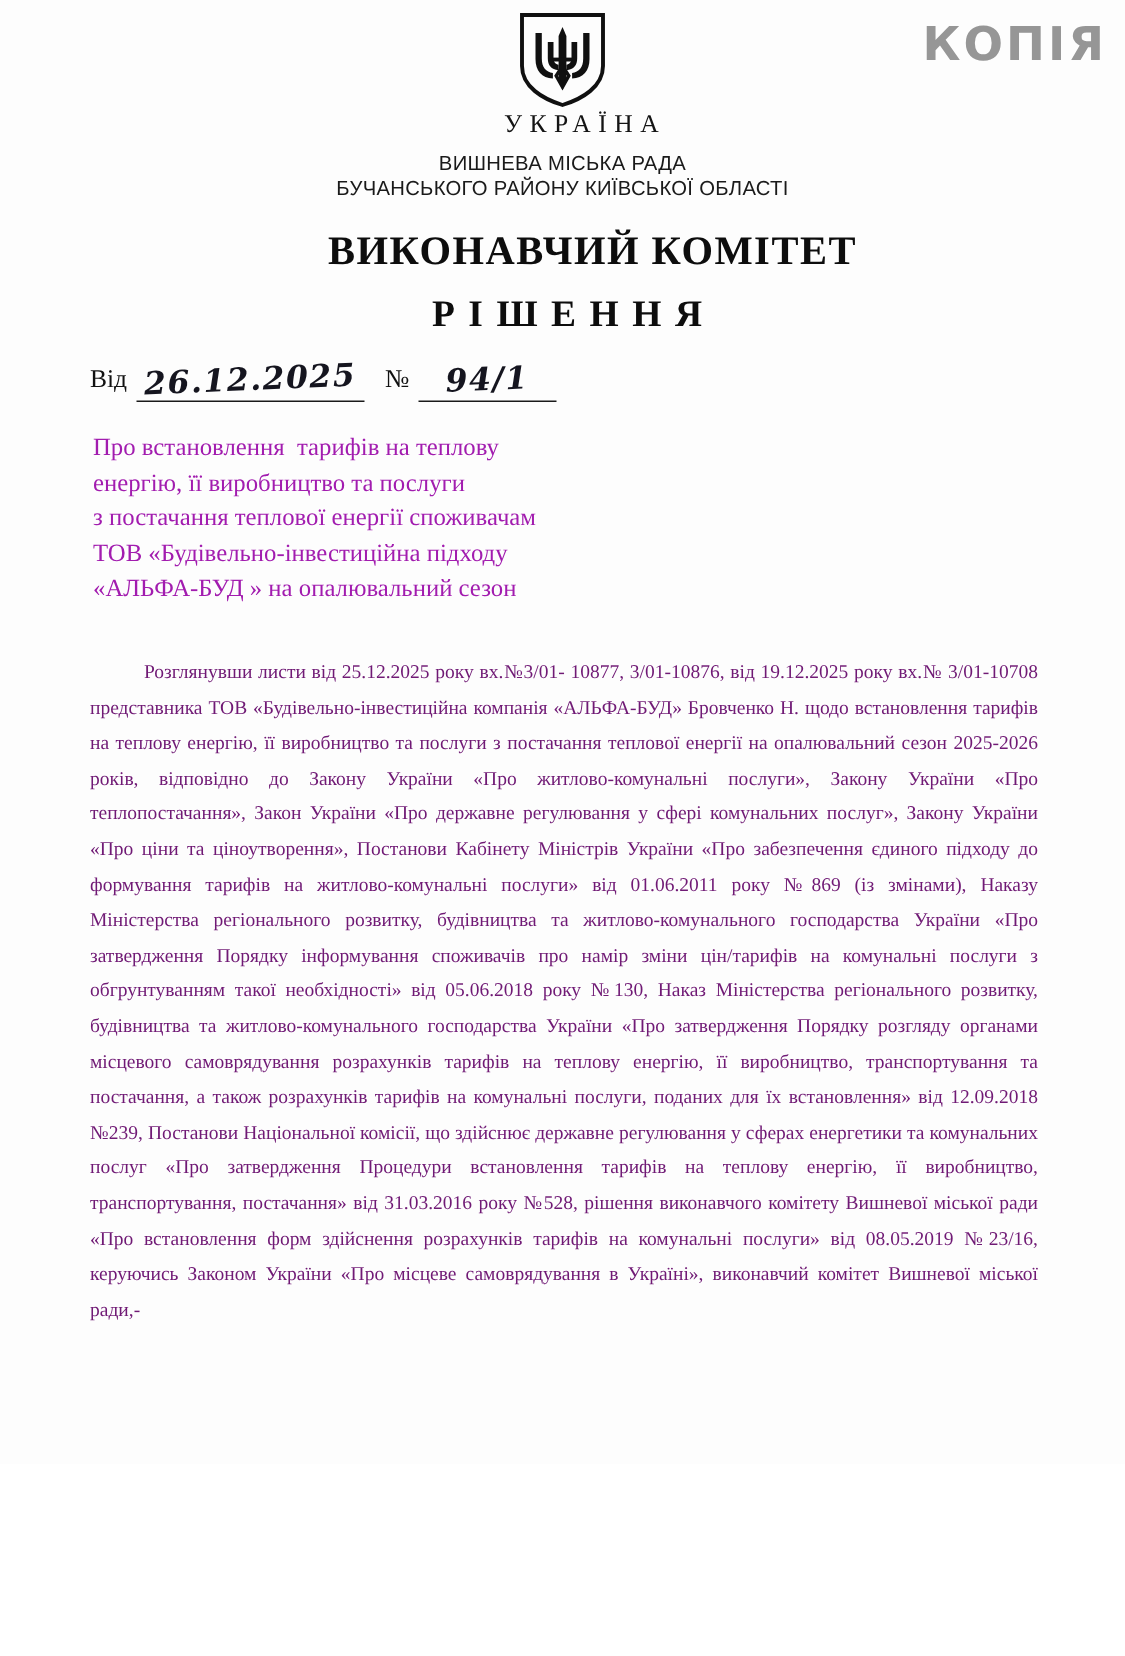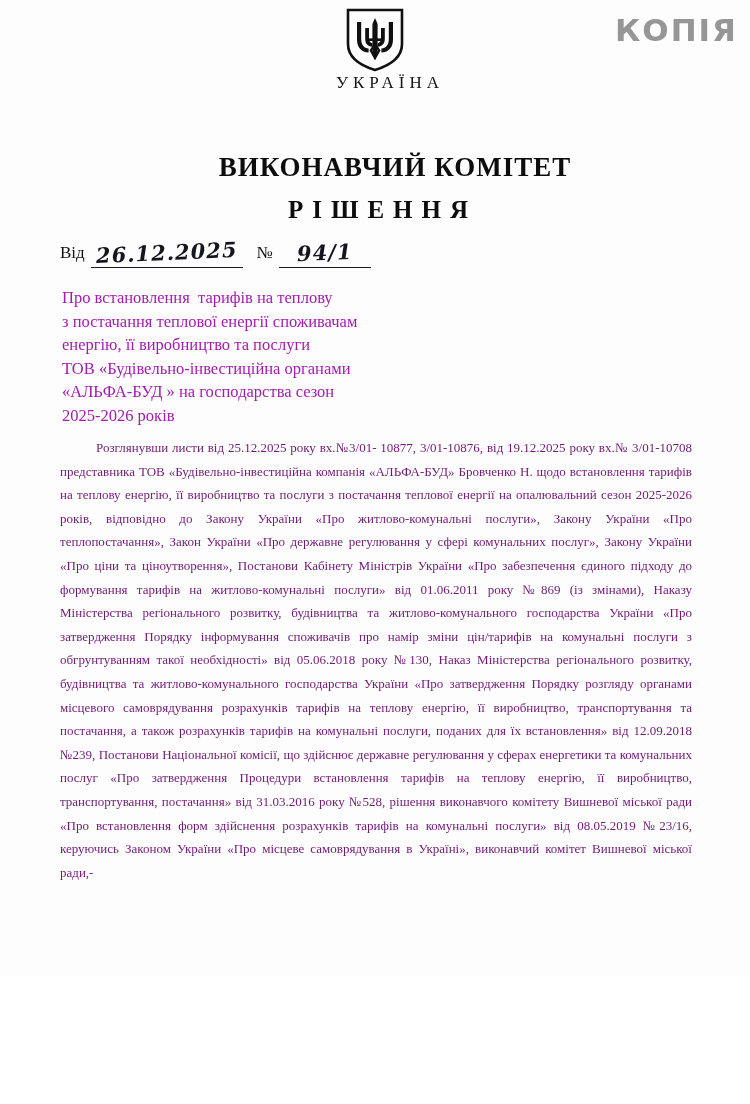--- a/index.html
+++ b/index.html
@@ -177,41 +177,42 @@
 
       <path d="M31 36 L35.2 42.5 L31 50 L26.8 42.5 Z" fill="none" stroke="#101010" stroke-width="2.3"></path>
 
       <rect x="24.4" y="30.4" width="13.2" height="2.6" fill="#101010"></rect>
     </svg>
   </div>
 
   <div class="country-name">УКРАЇНА</div>
 
   <div class="council-lines">
+    <div>ВИШНЕВА МІСЬКА РАДА</div>
+    <div>БУЧАНСЬКОГО РАЙОНУ КИЇВСЬКОЇ ОБЛАСТІ</div>
   </div>
 
   <div class="committee-title">ВИКОНАВЧИЙ КОМІТЕТ</div>
 
   <div class="decision-title">РІШЕННЯ</div>
 
   <div class="datenum">
     <span class="lbl">Від</span>
     <span class="rule date">
       <span class="hw">26.12.2025</span>
     </span>
     <span class="no">№</span>
     <span class="rule num">
       <span class="hw">94/1</span>
     </span>
   </div>
 
   <div class="subject">
     <div>Про встановлення  тарифів на теплову</div>
+    <div>енергію, її виробництво та послуги</div>
     <div>з постачання теплової енергії споживачам</div>
-    <div>енергію, її виробництво та послуги</div>
-    <div>ТОВ «Будівельно-інвестиційна органами</div>
-    <div>«АЛЬФА-БУД » на господарства сезон</div>
-    <div>2025-2026 років</div>
+    <div>ТОВ «Будівельно-інвестиційна підходу</div>
+    <div>«АЛЬФА-БУД » на опалювальний сезон</div>
   </div>
 
   <div class="body-text">Розглянувши листи від 25.12.2025 року вх.№3/01- 10877, 3/01-10876, від 19.12.2025 року вх.№ 3/01-10708 представника ТОВ «Будівельно-інвестиційна компанія «АЛЬФА-БУД» Бровченко Н. щодо встановлення тарифів на теплову енергію, її виробництво та послуги з постачання теплової енергії на опалювальний сезон 2025-2026 років, відповідно до Закону України «Про житлово-комунальні послуги», Закону України «Про теплопостачання», Закон України «Про державне регулювання у сфері комунальних послуг», Закону України «Про ціни  та ціноутворення», Постанови Кабінету Міністрів України «Про забезпечення єдиного підходу до формування тарифів на житлово-комунальні послуги» від 01.06.2011 року №869 (із змінами), Наказу Міністерства регіонального розвитку, будівництва та житлово-комунального господарства України «Про затвердження Порядку інформування споживачів про намір зміни цін/тарифів на комунальні послуги з обгрунтуванням такої необхідності» від 05.06.2018 року №130, Наказ Міністерства регіонального розвитку, будівництва та житлово-комунального господарства України «Про затвердження Порядку розгляду органами місцевого самоврядування розрахунків тарифів на теплову енергію, її виробництво, транспортування та постачання, а також розрахунків тарифів на комунальні послуги, поданих для їх встановлення» від 12.09.2018    №239, Постанови Національної комісії, що здійснює державне регулювання у сферах енергетики та комунальних послуг «Про затвердження Процедури встановлення тарифів на теплову енергію, її виробництво, транспортування, постачання» від 31.03.2016 року №528, рішення виконавчого комітету Вишневої міської ради «Про встановлення форм здійснення розрахунків тарифів на комунальні послуги» від 08.05.2019 №23/16, керуючись Законом України «Про місцеве самоврядування в Україні», виконавчий комітет Вишневої міської ради,-</div>
 
 </div>
 
 </body></html>

